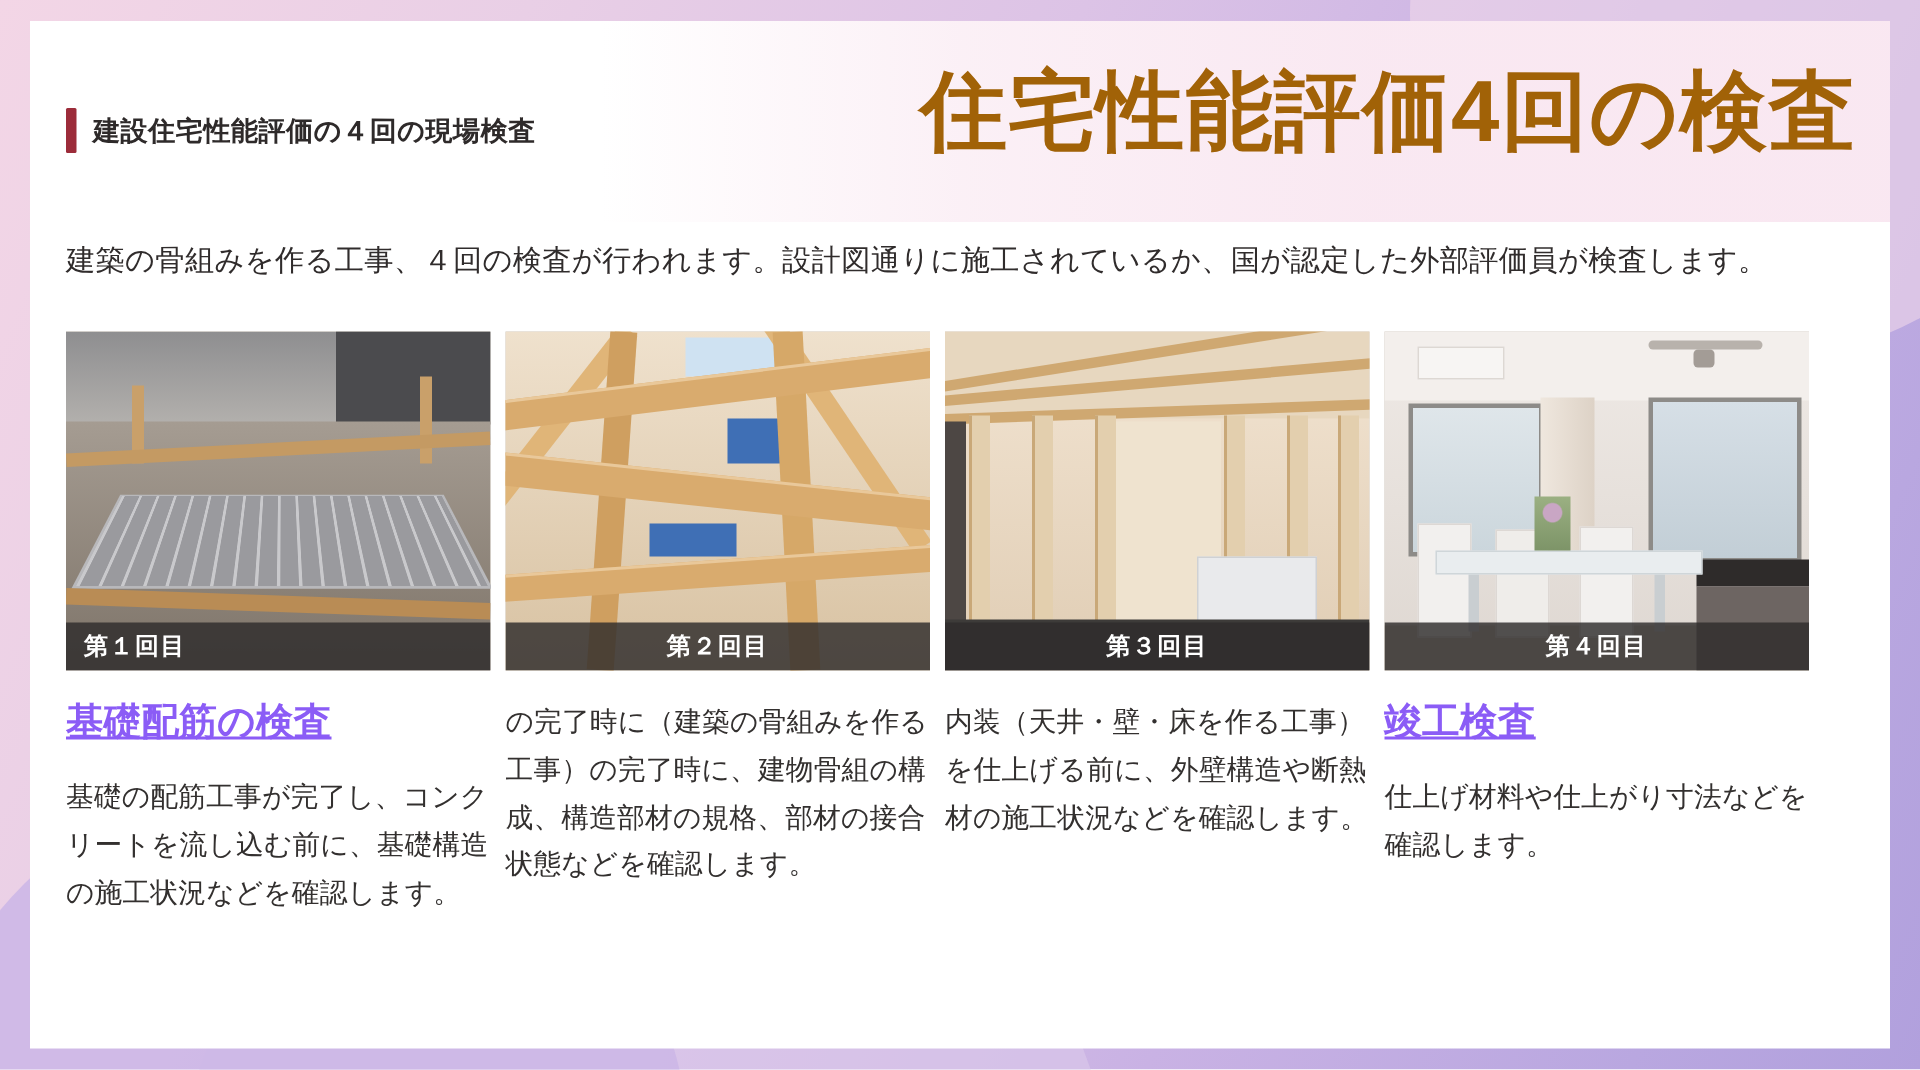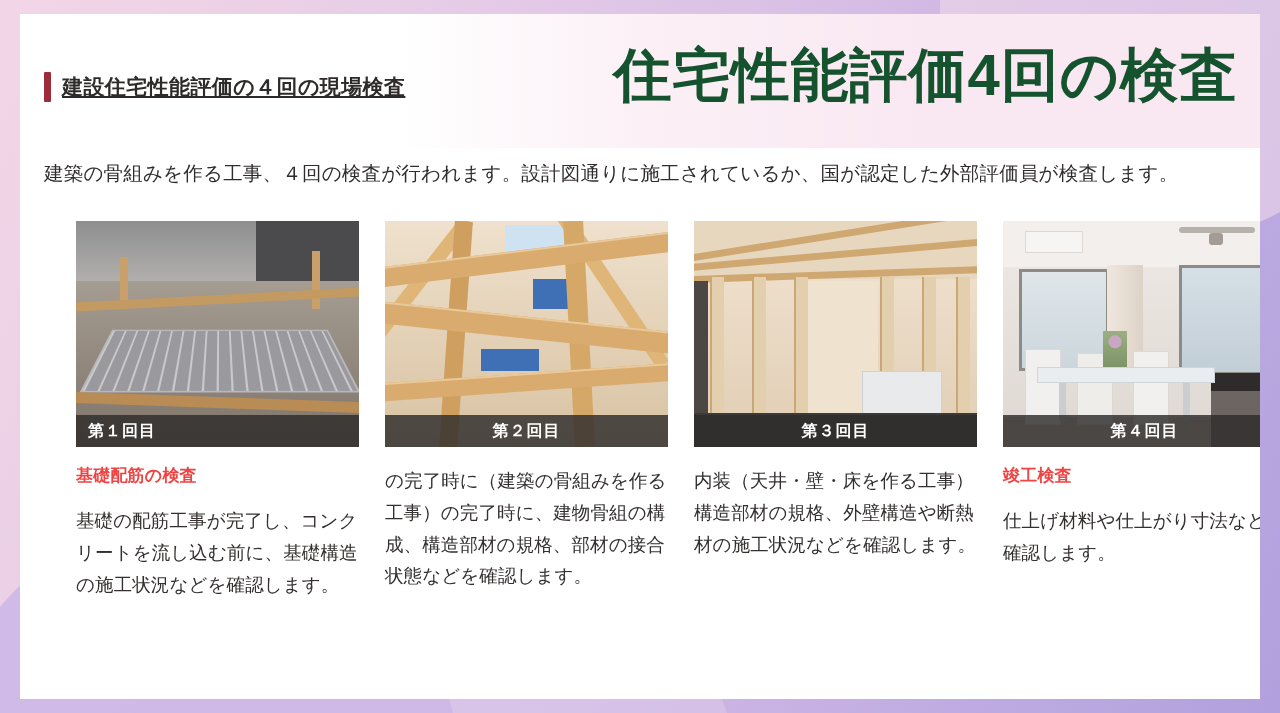--- a/index.html
+++ b/index.html
@@ -85,34 +85,33 @@
     align-items: center;
     gap: 11px;
   }
   .eyebrow-bar {
     width: 7px;
     height: 30px;
     background: #9c2c3a;
     border-radius: 1px;
   }
   .eyebrow-text {
-    font-size: 21px;
+    font-size: 18px;
     font-weight: bold;
     color: #2e2a2a;
     letter-spacing: .4px;
     white-space: nowrap;
-    text-decoration: underline;
   }
   .big-title {
     position: absolute;
     right: 22px;
     top: 32px;
     font-size: 58px;
     font-weight: bold;
-    color: #14532d;
+    color: #a16207;
     letter-spacing: 1px;
     white-space: nowrap;
     line-height: 1;
   }
 
   .lead {
     position: absolute;
     left: 24px;
     top: 146px;
     width: 1180px;
@@ -122,22 +121,21 @@
     white-space: nowrap;
   }
 
   
   .cols {
     position: absolute;
     left: 24px;
     top: 207px;
     width: 1192px;
     display: flex;
-    gap: 26px;
-    margin-left: 32px;
+    gap: 10px;
   }
   .col {
     width: 283px;
   }
 
   .thumb {
     position: relative;
     width: 283px;
     height: 226px;
     overflow: hidden;
@@ -156,24 +154,25 @@
     justify-content: center;
     letter-spacing: 1px;
   }
   .thumb-caption.left-align {
     justify-content: flex-start;
     padding-left: 12px;
   }
 
   .card-title {
     margin-top: 17px;
-    font-size: 17px;
+    font-size: 25px;
     font-weight: bold;
-    color: #ef4444;
+    color: #8b5cf6;
     letter-spacing: .2px;
+    text-decoration: underline;
   }
   .card-body {
     margin-top: 18px;
     font-size: 18.5px;
     line-height: 1.72;
     color: #33302f;
     letter-spacing: .1px;
   }
 
   
@@ -314,21 +313,21 @@
           <div class="ph p3-stud p3-s2"></div>
           <div class="ph p3-stud p3-s3"></div>
           <div class="ph p3-stud p3-s4"></div>
           <div class="ph p3-stud p3-s5"></div>
           <div class="ph p3-stud p3-s6"></div>
           <div class="ph p3-panel"></div>
           <div class="ph p3-dark"></div>
           <div class="ph p3-floor"></div>
           <div class="thumb-caption">第３回目</div>
         </div>
-        <div class="card-body">内装（天井・壁・床を作る工事）構造部材の規格、外壁構造や断熱材の施工状況などを確認します。</div>
+        <div class="card-body">内装（天井・壁・床を作る工事）を仕上げる前に、外壁構造や断熱材の施工状況などを確認します。</div>
       </div>
 
       <div class="col">
         <div class="thumb">
           <div class="ph p4-bg"></div>
           <div class="ph p4-ceil"></div>
           <div class="ph p4-ac"></div>
           <div class="ph p4-fan"></div>
           <div class="ph p4-fan-b"></div>
           <div class="ph p4-win1"></div>

